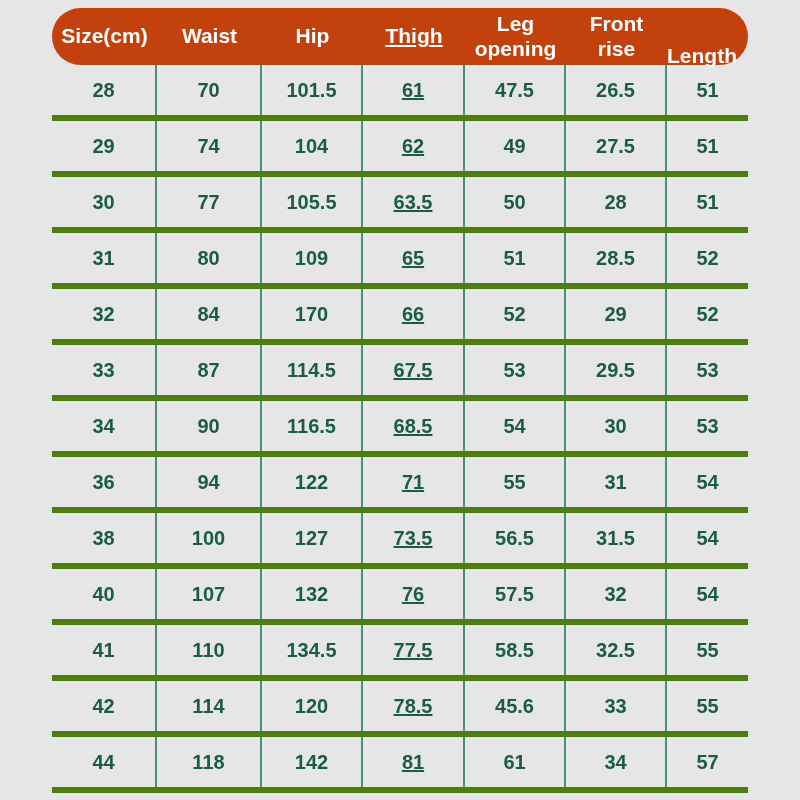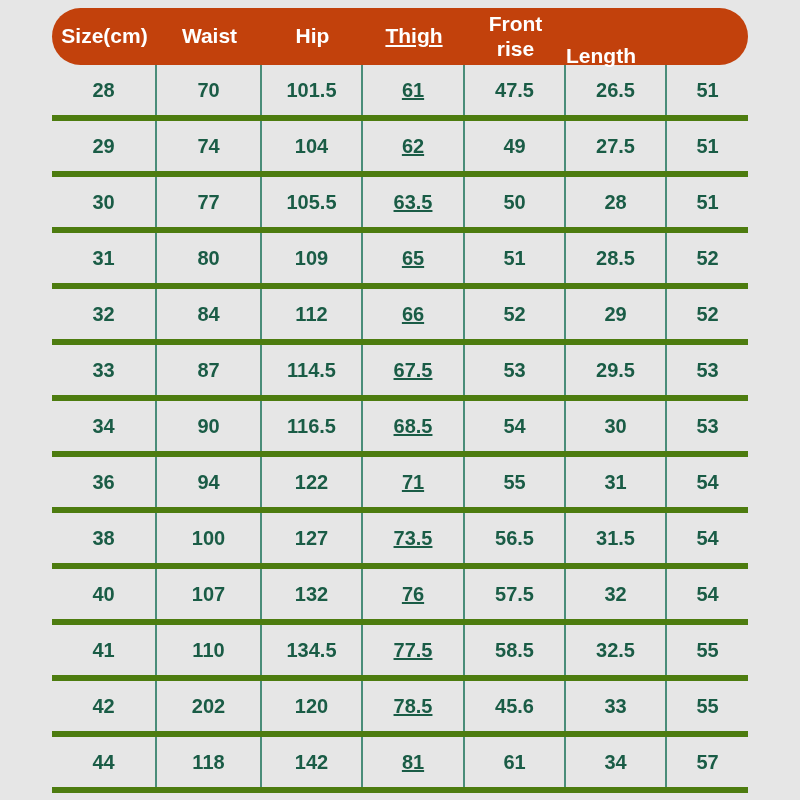--- a/index.html
+++ b/index.html
@@ -98,20 +98,22 @@
 </head>
 <body>
 
 <div class="chart-wrap">
 
   <div class="header-pill" id="header-row">
       <div class="header-cell c0">Size(cm)</div>
       <div class="header-cell c1">Waist</div>
       <div class="header-cell c2">Hip</div>
       <div class="header-cell c3">Thigh</div>
+      <div class="header-cell c4">Leg
+opening</div>
       <div class="header-cell c5">Front
 rise</div>
       <div class="header-cell c6">Length</div>
     </div>
 
   <div class="table-body" id="table-body">
       <div class="row">
         <div class="cell c0">28</div>
         <div class="cell c1">70</div>
         <div class="cell c2">101.5</div>
@@ -143,21 +145,21 @@
         <div class="cell c1">80</div>
         <div class="cell c2">109</div>
         <div class="cell c3">65</div>
         <div class="cell c4">51</div>
         <div class="cell c5">28.5</div>
         <div class="cell c6">52</div>
       </div>
       <div class="row">
         <div class="cell c0">32</div>
         <div class="cell c1">84</div>
-        <div class="cell c2">112</div>
+        <div class="cell c2">170</div>
         <div class="cell c3">66</div>
         <div class="cell c4">52</div>
         <div class="cell c5">29</div>
         <div class="cell c6">52</div>
       </div>
       <div class="row">
         <div class="cell c0">33</div>
         <div class="cell c1">87</div>
         <div class="cell c2">114.5</div>
         <div class="cell c3">67.5</div>
@@ -205,21 +207,21 @@
         <div class="cell c0">41</div>
         <div class="cell c1">110</div>
         <div class="cell c2">134.5</div>
         <div class="cell c3">77.5</div>
         <div class="cell c4">58.5</div>
         <div class="cell c5">32.5</div>
         <div class="cell c6">55</div>
       </div>
       <div class="row">
         <div class="cell c0">42</div>
-        <div class="cell c1">202</div>
+        <div class="cell c1">114</div>
         <div class="cell c2">120</div>
         <div class="cell c3">78.5</div>
         <div class="cell c4">45.6</div>
         <div class="cell c5">33</div>
         <div class="cell c6">55</div>
       </div>
       <div class="row">
         <div class="cell c0">44</div>
         <div class="cell c1">118</div>
         <div class="cell c2">142</div>

